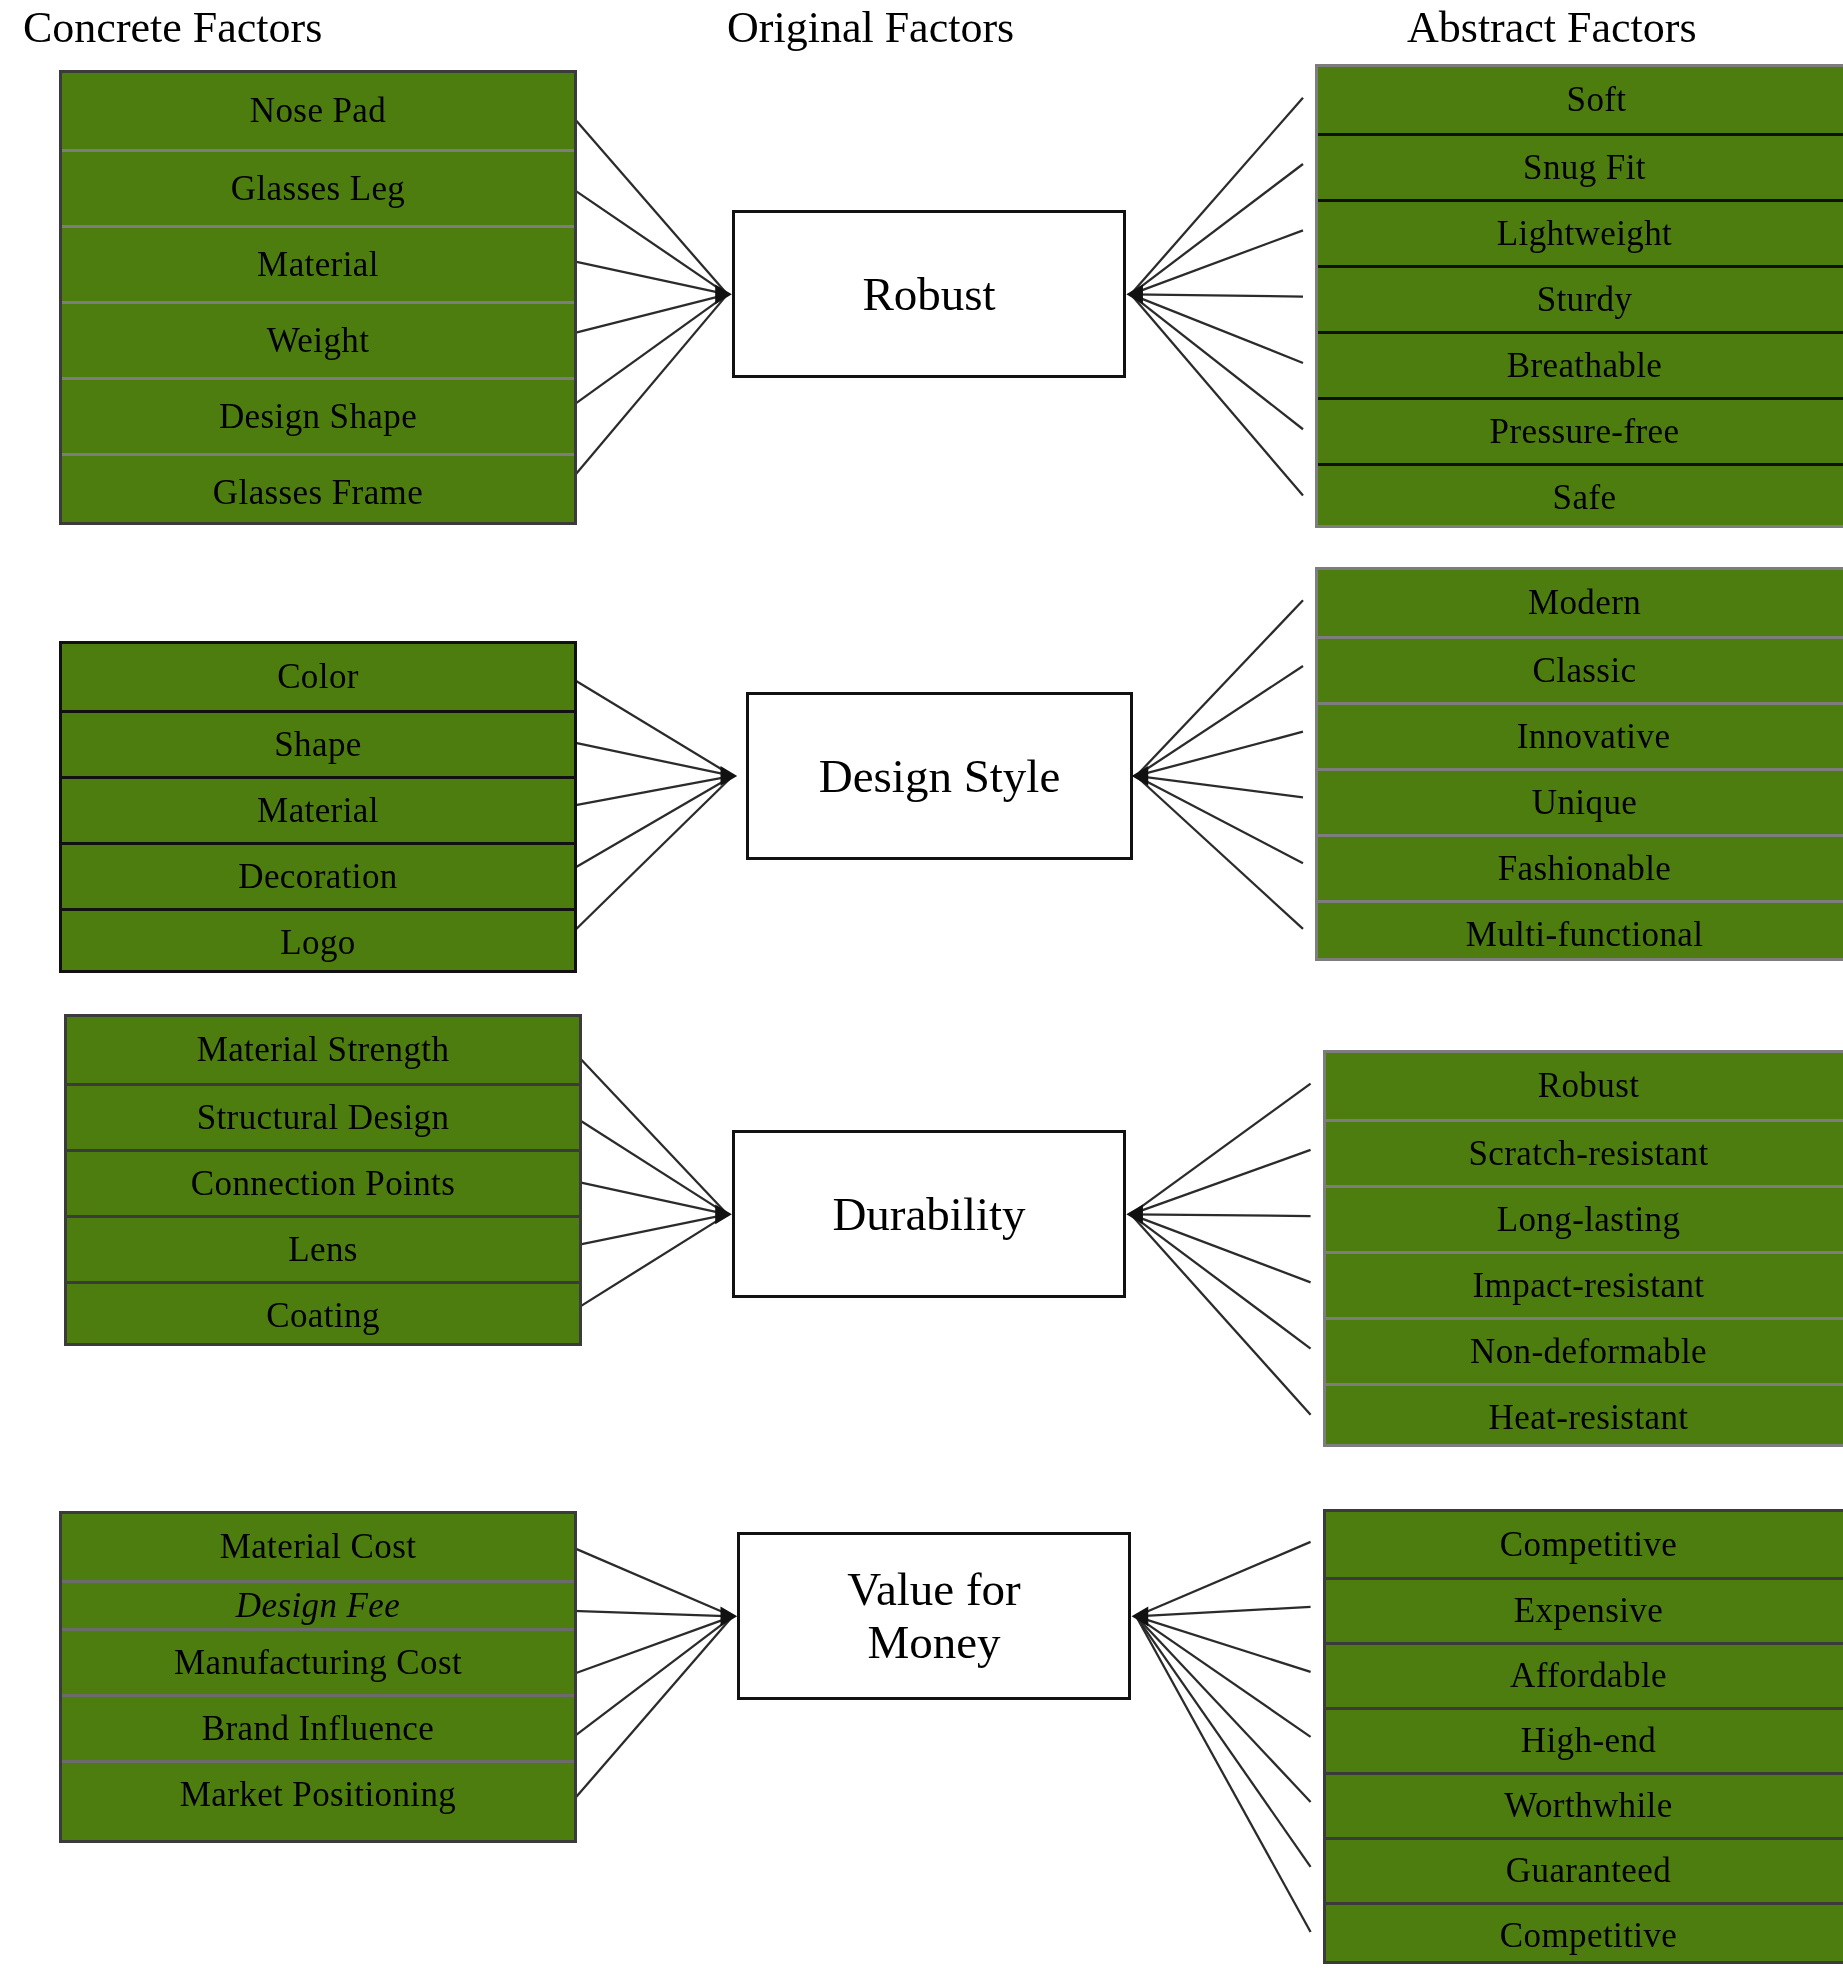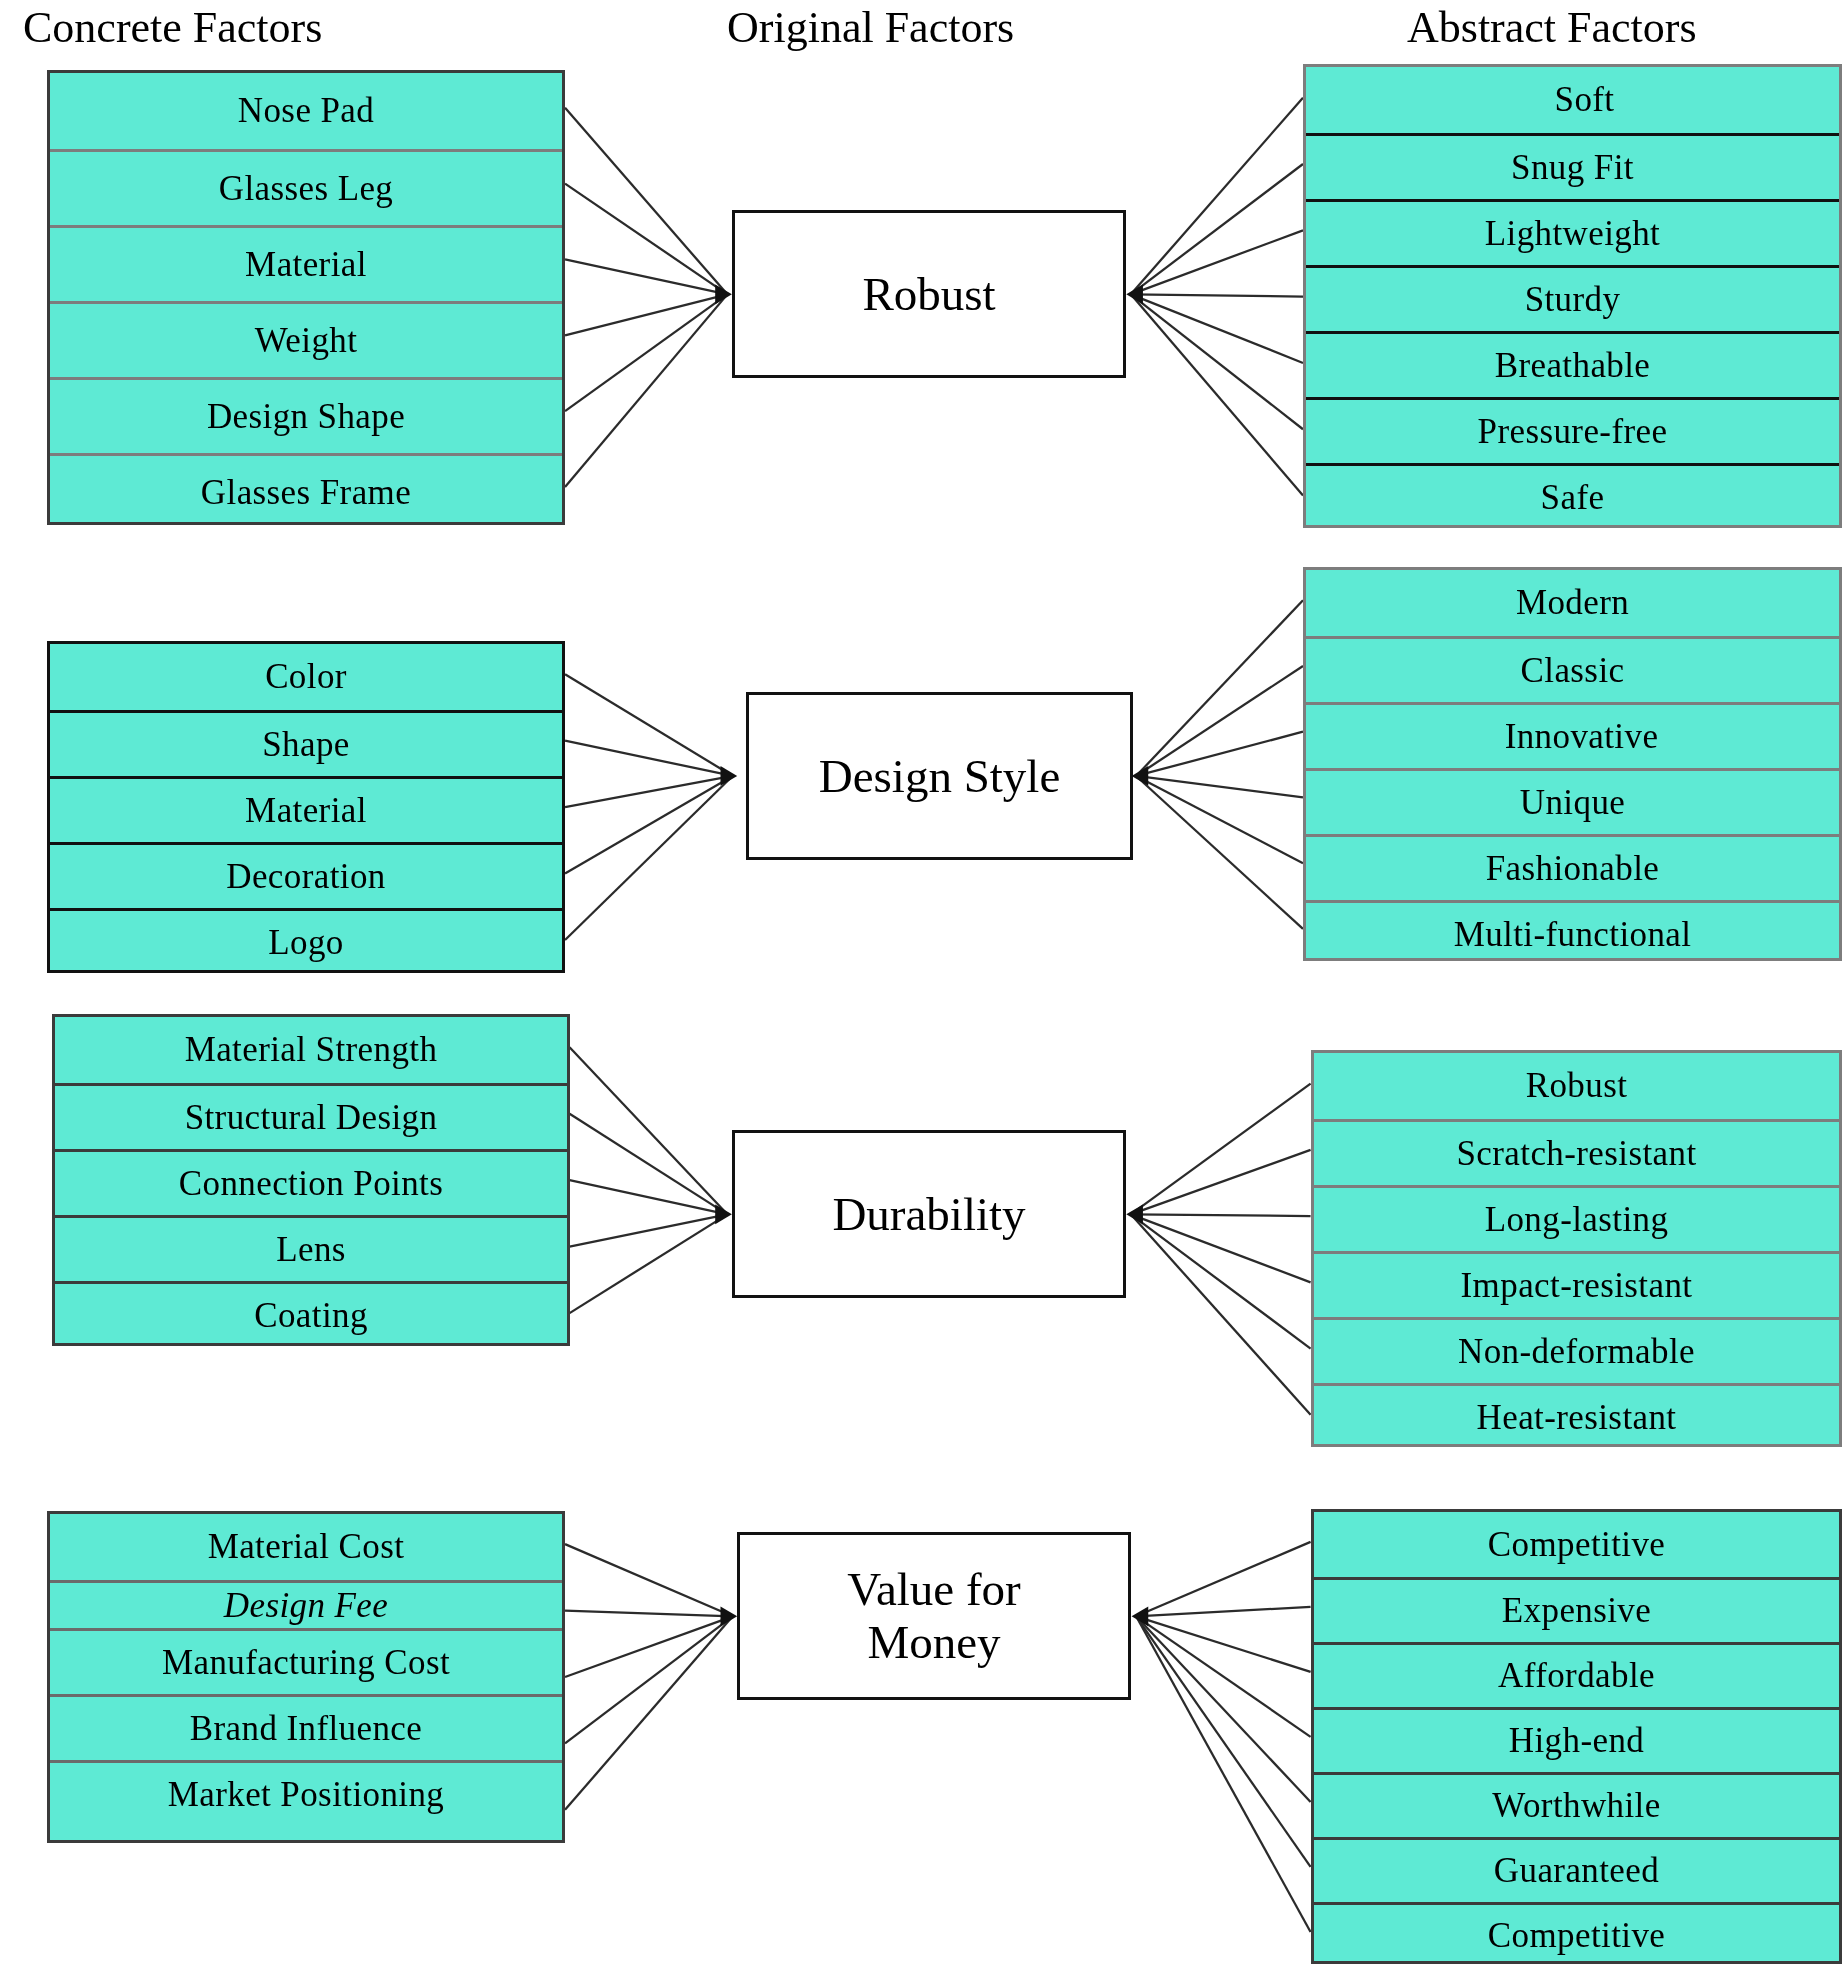--- a/index.html
+++ b/index.html
@@ -4,21 +4,21 @@
 <style>
   html,body{margin:0;padding:0;background:#fff;}
   body{font-family:"Liberation Serif","DejaVu Serif",serif;}
   #page{position:relative;width:1843px;height:1985px;background:#fff;overflow:hidden;}
 
   .col-header{position:absolute;font-size:44px;color:#000;white-space:nowrap;line-height:1;}
   #hdr-concrete{left:23px;top:6px;}
   #hdr-original{left:727px;top:6px;}
   #hdr-abstract{left:1407px;top:6px;}
 
-  .factor-table{position:absolute;box-sizing:border-box;background:#5eead4;}
+  .factor-table{position:absolute;box-sizing:border-box;background:#4d7c0f;margin-left:12px;}
   .factor-row{box-sizing:border-box;display:flex;align-items:center;justify-content:center;
               font-size:35px;color:#000;white-space:nowrap;letter-spacing:0.4px;}
 
   .center-box{position:absolute;box-sizing:border-box;border:3.8px solid #111;background:#fff;
               display:flex;align-items:center;justify-content:center;text-align:center;
               font-size:47px;color:#000;line-height:1.12;}
 
   svg#wires{position:absolute;left:0;top:0;width:1843px;height:1985px;pointer-events:none;}
   svg#wires line{stroke:#2b2b2b;stroke-width:3;}
   svg#wires polygon{fill:#111;}

